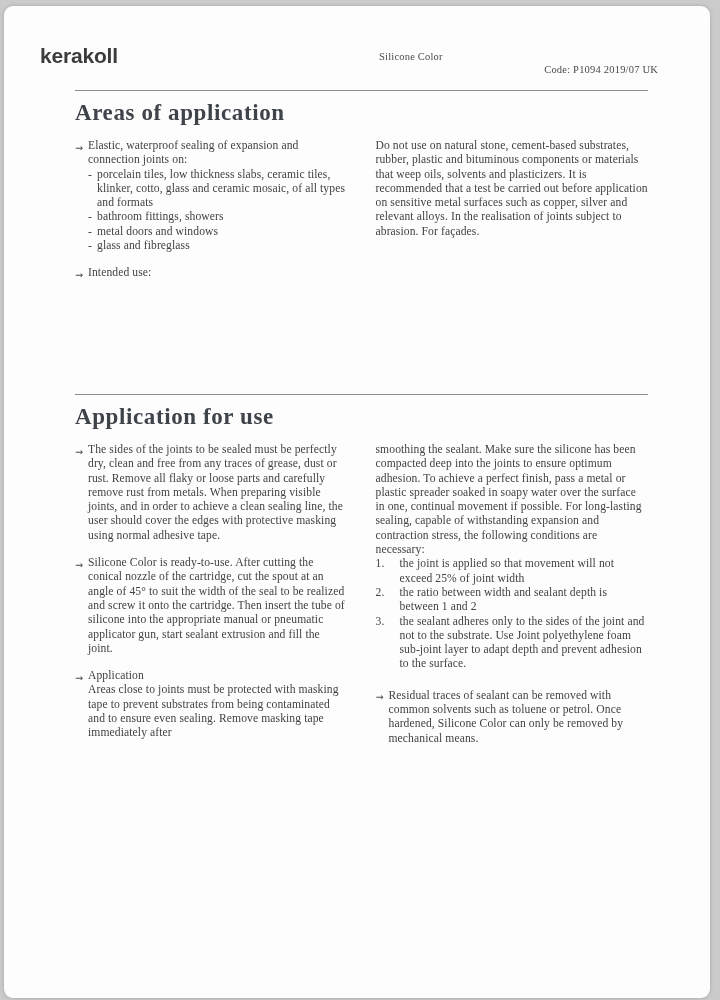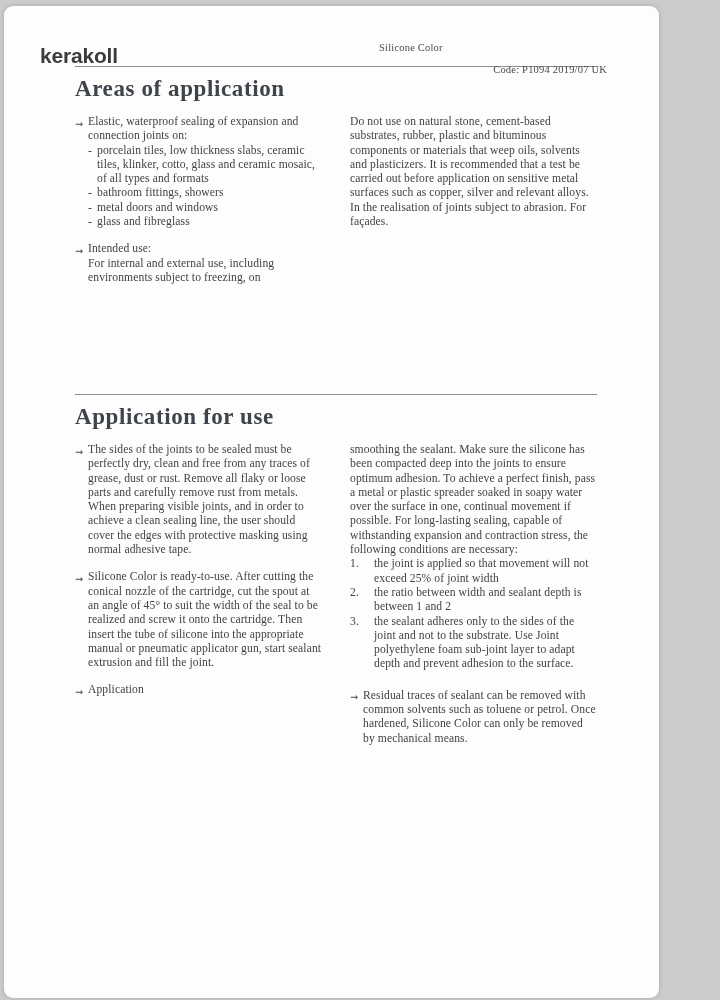--- a/index.html
+++ b/index.html
@@ -4,43 +4,43 @@
 <style>
   html,body { margin:0; padding:0; }
   body {
     width:720px; height:1000px;
     background:#cbcbcb;
     font-family:"Liberation Serif","DejaVu Serif",serif;
     position:relative;
     overflow:hidden;
   }
   .page {
-    position:absolute; left:4px; top:6px; width:655px; height:992px;
+    position:absolute; left:4px; top:6px; width:706px; height:992px;
     background:#fdfdfd;
     border-radius:9px;
     box-shadow:0 0 4px rgba(0,0,0,.18);
   }
   
   .hdr-logo {
     position:absolute; left:36px; top:38px;
     font-family:"Liberation Sans","DejaVu Sans",sans-serif;
     font-weight:bold; font-size:21px; letter-spacing:-0.2px;
     color:#3b3b3b;
   }
   .hdr-center {
-    position:absolute; left:375px; top:36px;
+    position:absolute; left:375px; top:45px;
     font-size:10.5px; color:#4a4a4a; letter-spacing:0.2px;
   }
   .hdr-right {
     position:absolute; right:52px; top:58px;
     font-size:10.5px; color:#4a4a4a; letter-spacing:0.2px;
   }
   
   .section { margin:0 62px 0 71px; }
-  .sec-first { padding-top:60px; height:388px; box-sizing:border-box; }
+  .sec-first { padding-top:84px; height:388px; box-sizing:border-box; }
   .rule { border:none; border-top:1.5px solid #8e8e8e; margin:0; }
   .sec-title {
     font-size:23px; font-weight:600; color:#3f434a;
     letter-spacing:0.6px; margin:9px 0 0 0;
   }
   .cols {
     display:grid; grid-template-columns:1fr 1fr; column-gap:28px;
     margin-top:13px;
     font-size:11.6px; line-height:14.3px; color:#424242;
     font-weight:500; letter-spacing:0.1px;
@@ -96,21 +96,20 @@
             <div class="sub">
               <span class="dash">-</span>
               <span>glass and fibreglass</span>
             </div>
           </div>
         </div>
         <div class="bullet">
           <span class="arrow">→</span>
           <div class="bcontent">
             <div>Intended use:</div>
-            <div>For internal and external use, including environments subject to freezing, on</div>
           </div>
         </div>
       </div>
 
       <div class="col-right">
         <p class="para">Do not use on natural stone, cement-based substrates, rubber, plastic and bituminous components or materials that weep oils, solvents and plasticizers. It is recommended that a test be carried out before application on sensitive metal surfaces such as copper, silver and relevant alloys. In the realisation of joints subject to abrasion. For façades.</p>
       </div>
 
     </div>
   </div>
@@ -130,20 +129,21 @@
         <div class="bullet">
           <span class="arrow">→</span>
           <div class="bcontent">
             <div>Silicone Color is ready-to-use. After cutting the conical nozzle of the cartridge, cut the spout at an angle of 45° to suit the width of the seal to be realized and screw it onto the cartridge. Then insert the tube of silicone into the appropriate manual or pneumatic applicator gun, start sealant extrusion and fill the joint.</div>
           </div>
         </div>
         <div class="bullet">
           <span class="arrow">→</span>
           <div class="bcontent">
             <div>Application</div>
+            <div>Areas close to joints must be protected with masking tape to prevent substrates from being contaminated and to ensure even sealing. Remove masking tape immediately after</div>
           </div>
         </div>
       </div>
 
       <div class="col-right">
         <p class="para" style="margin-bottom:0;">smoothing the sealant. Make sure the silicone has been compacted deep into the joints to ensure optimum adhesion. To achieve a perfect finish, pass a metal or plastic spreader soaked in soapy water over the surface in one, continual movement if possible. For long-lasting sealing, capable of withstanding expansion and contraction stress, the following conditions are necessary:</p>
         <div class="numlist">
           <div class="numrow">
             <span class="num">1.</span>
             <span class="ntext">the joint is applied so that movement will not exceed 25% of joint width</span>

